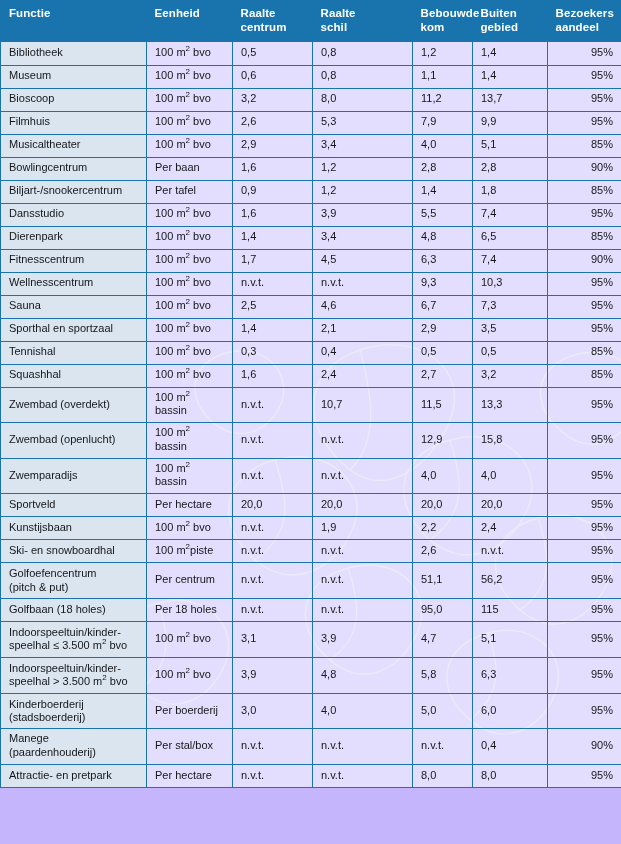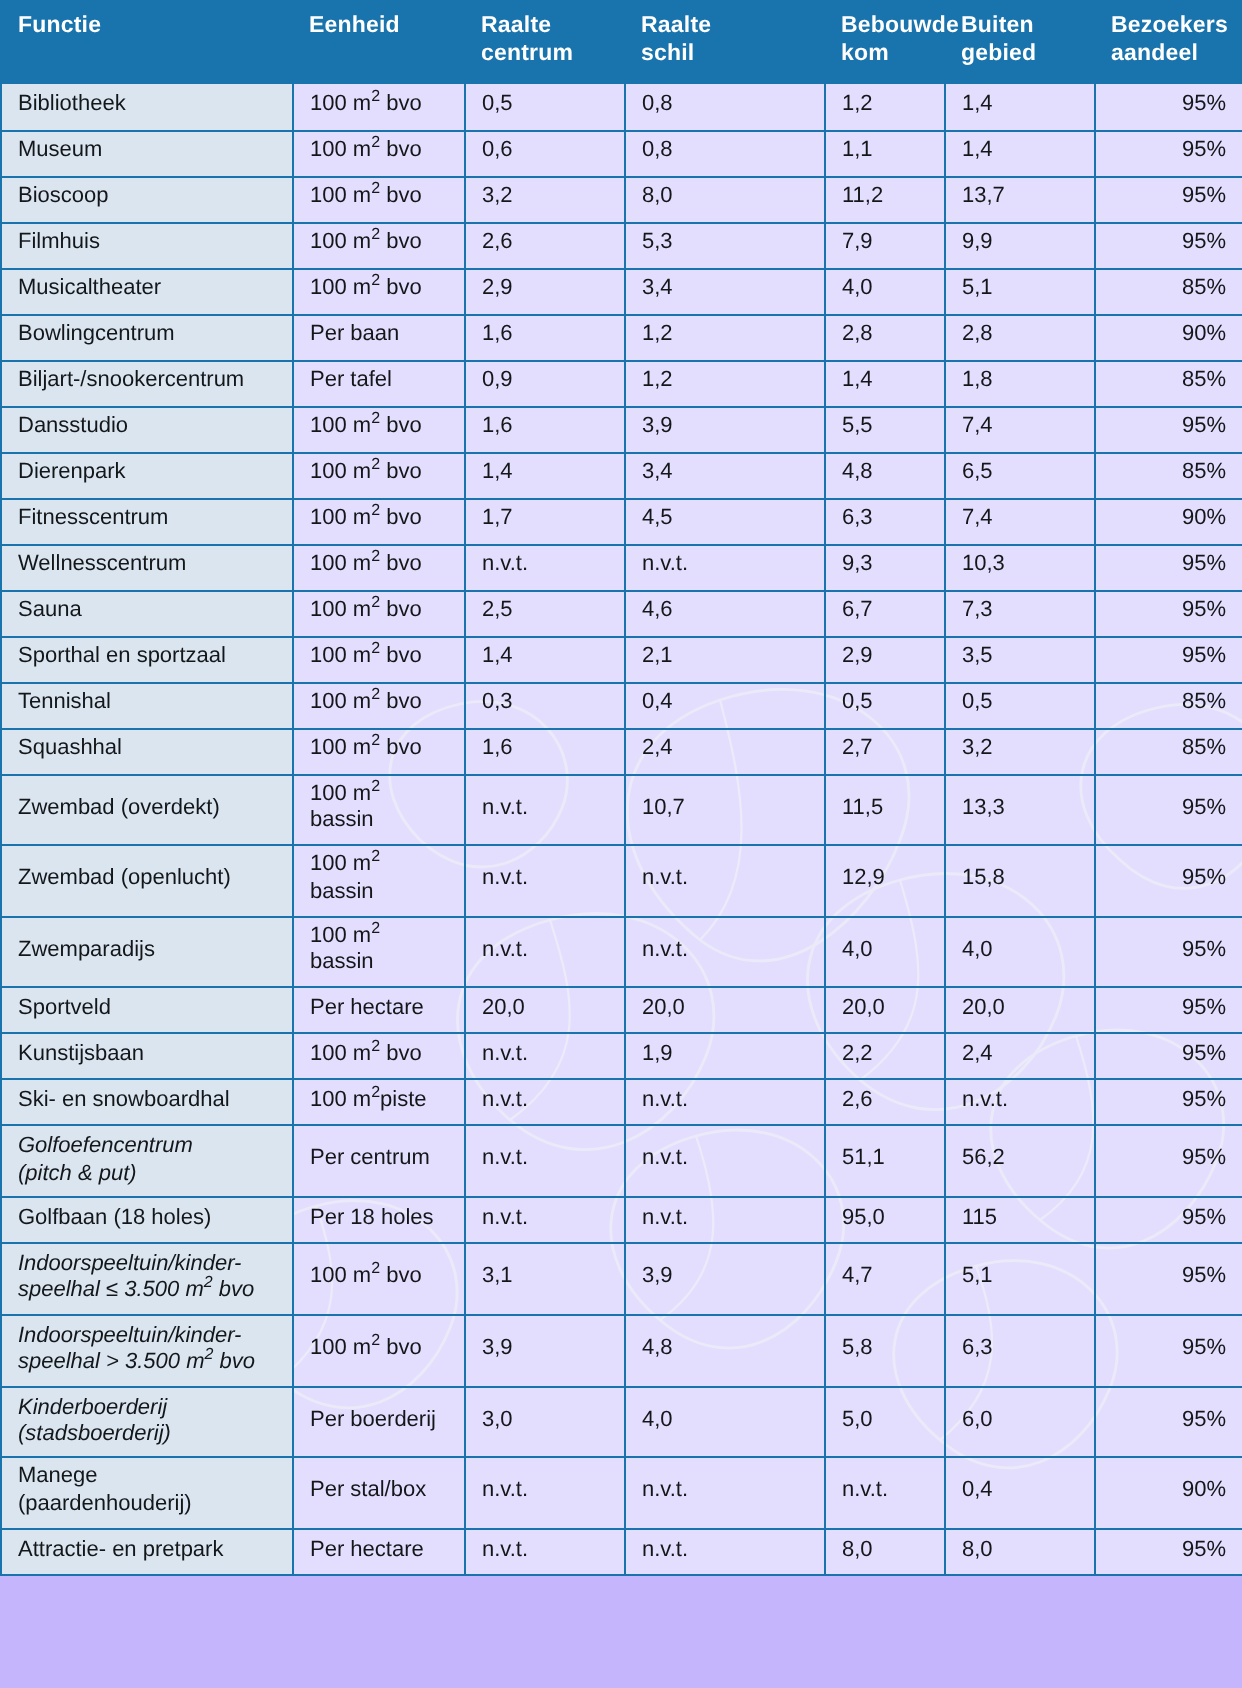--- a/index.html
+++ b/index.html
@@ -74,21 +74,21 @@
   }
   tbody td:last-child { border-right: none; text-align: right; }
   tbody tr td.fn {
     background: #dbe5f0;
     color: #14171a;
   }
   tbody tr:first-child td { border-top: none; }
 
   .sup { font-size: 8px; vertical-align: super; line-height: 0; }
   .nobr { white-space: nowrap; }
-  .twoline { line-height: 1.22; font-style: italic; }
+  .twoline { line-height: 1.22; }
 </style>
 </head>
 <body>
 
 <div id="page">
 
   <svg id="watermark" viewBox="0 0 621 844" preserveAspectRatio="none" aria-hidden="true">
     <g fill="none" stroke="#dfe9e4" stroke-width="1.4">
       <path d="M350 470 C 300 430, 300 370, 360 350 C 420 330, 470 370, 450 420 C 435 460, 390 500, 350 470 Z"></path>
       <path d="M430 540 C 390 505, 395 455, 450 440 C 505 425, 545 465, 528 508 C 512 548, 468 572, 430 540 Z"></path>

